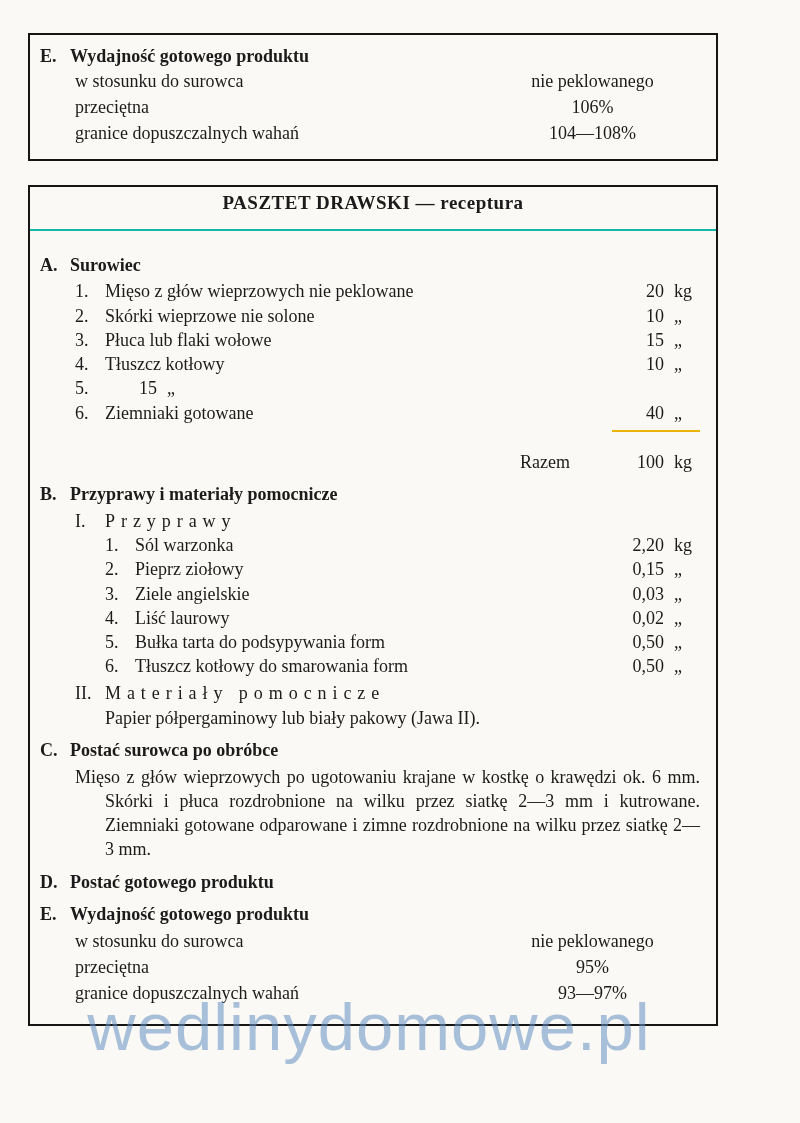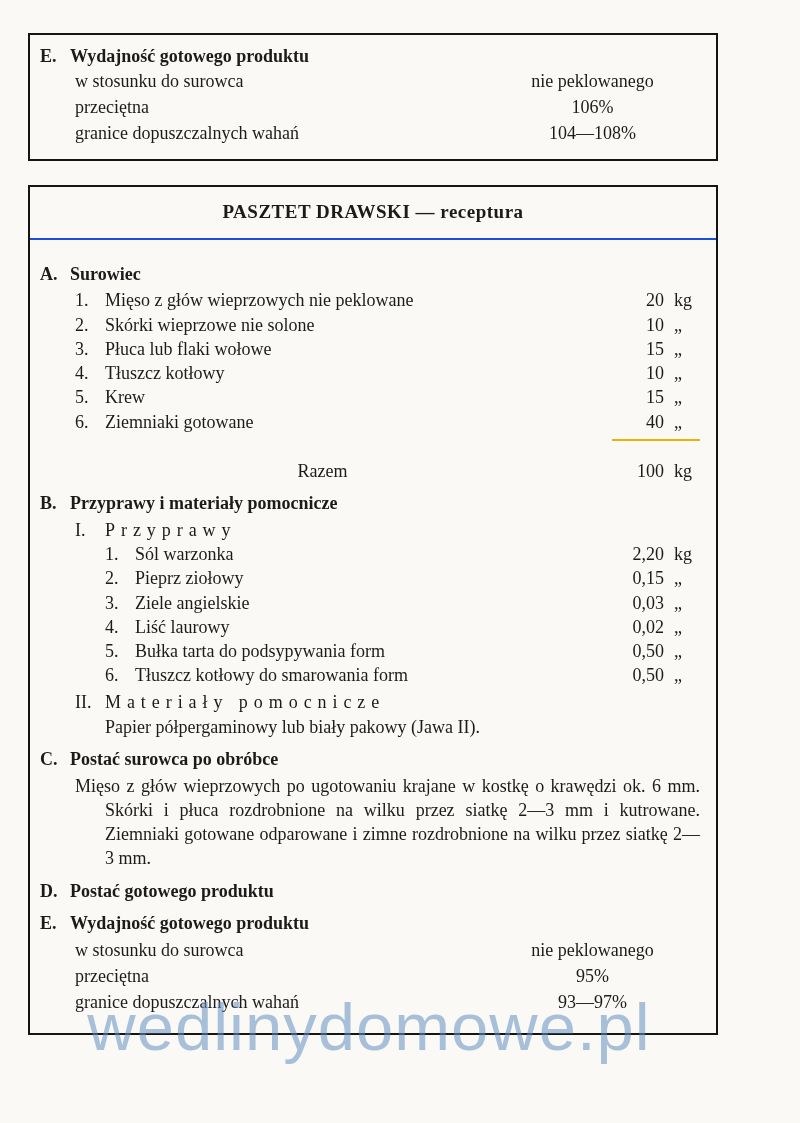--- a/index.html
+++ b/index.html
@@ -35,38 +35,38 @@
   .kv-row { display: flex; justify-content: space-between; align-items: baseline; line-height: 26px; }
   .kv-label { }
   .kv-value { width: 215px; text-align: center; flex: 0 0 215px; }
 
   
   .recipe-box { padding: 0 0 18px 0; }
   .box-title {
     font-size: 19px;
     font-weight: bold;
     text-align: center;
-    padding: 12px 10px 13px 10px;
-    border-bottom: 2px solid #1d4ed8;
+    padding: 3px 10px 13px 10px;
+    border-bottom: 2px solid #14b8a6;
     letter-spacing: 0.5px;
   }
   .box-inner { padding: 14px 16px 0 10px; }
 
   .sec { margin-top: 8px; }
   .sec-body { margin-left: 35px; }
   .sub-body { margin-left: 30px; }
 
   .item { display: flex; align-items: baseline; }
   .item-num { width: 30px; flex: 0 0 30px; }
   .item-label { flex: 1 1 auto; padding-right: 6px; }
   .amount { width: 52px; flex: 0 0 52px; text-align: right; }
   .unit { width: 36px; flex: 0 0 36px; padding-left: 10px; }
 
   .total-row { display: flex; align-items: baseline; margin: 5px 0 4px 0; }
-  .total-spacer { flex: 1 1 auto; text-align: center; padding-right: 42px; }
+  .total-spacer { flex: 1 1 auto; text-align: right; padding-right: 42px; }
   .total-group { display: flex; flex: 0 0 88px; border-top: 2px solid #eab308; padding-top: 18px; }
 
   .sub-head { display: flex; margin-top: 2px; }
   .sub-num { width: 30px; flex: 0 0 30px; }
   .sub-title { letter-spacing: 0.33em; }
 
   .plain-line { margin-top: 1px; }
 
   .para { text-align: justify; margin-top: 4px; }
   .hang { padding-left: 30px; text-indent: -30px; }
@@ -149,21 +149,20 @@
             <span class="unit">„</span>
           </div>
           <div class="item">
             <span class="item-num">4.</span>
             <span class="item-label">Tłuszcz kotłowy</span>
             <span class="amount">10</span>
             <span class="unit">„</span>
           </div>
           <div class="item">
             <span class="item-num">5.</span>
-            <span class="item-label">Krew</span>
             <span class="amount">15</span>
             <span class="unit">„</span>
           </div>
           <div class="item">
             <span class="item-num">6.</span>
             <span class="item-label">Ziemniaki gotowane</span>
             <span class="amount">40</span>
             <span class="unit">„</span>
           </div>
           <div class="total-row">

